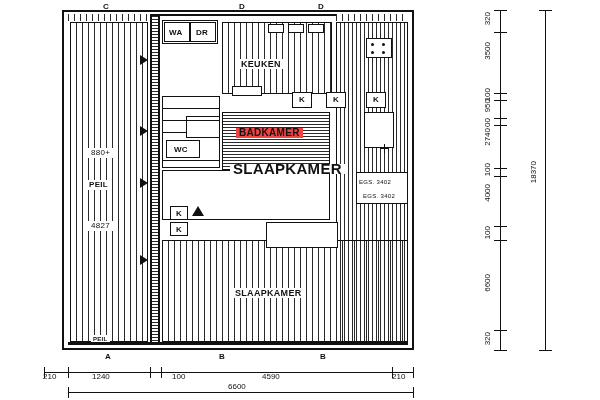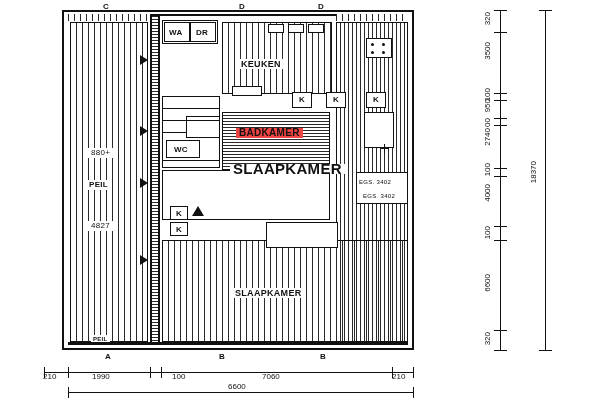--- a/index.html
+++ b/index.html
@@ -139,23 +139,23 @@
 
   <div class="abs dimline" style="left:44px;top:372px;width:370px;height:1px;"></div>
   <div class="abs tick" style="left:44px;top:367px;width:1px;height:11px;"></div>
   <div class="abs tick" style="left:68px;top:367px;width:1px;height:11px;"></div>
   <div class="abs tick" style="left:150px;top:367px;width:1px;height:11px;"></div>
   <div class="abs tick" style="left:161px;top:367px;width:1px;height:11px;"></div>
   <div class="abs tick" style="left:392px;top:367px;width:1px;height:11px;"></div>
   <div class="abs tick" style="left:413px;top:367px;width:1px;height:11px;"></div>
 
   <div class="abs dimtxt" style="left:43px;top:373px;">210</div>
-  <div class="abs dimtxt" style="left:92px;top:373px;">1990</div>
+  <div class="abs dimtxt" style="left:92px;top:373px;">1240</div>
   <div class="abs dimtxt" style="left:172px;top:373px;">100</div>
-  <div class="abs dimtxt" style="left:262px;top:373px;">7060</div>
+  <div class="abs dimtxt" style="left:262px;top:373px;">4590</div>
   <div class="abs dimtxt" style="left:392px;top:373px;">210</div>
 
   <div class="abs dimline" style="left:68px;top:392px;width:346px;height:1px;"></div>
   <div class="abs tick" style="left:68px;top:387px;width:1px;height:11px;"></div>
   <div class="abs tick" style="left:413px;top:387px;width:1px;height:11px;"></div>
   <div class="abs dimtxt" style="left:224px;top:383px;background:#fff;padding:0 4px;">6600</div>
 
   <div class="abs dimline" style="left:500px;top:10px;width:1px;height:340px;"></div>
   <div class="abs tick" style="left:494px;top:10px;width:13px;height:1px;"></div>
   <div class="abs tick" style="left:494px;top:32px;width:13px;height:1px;"></div>

